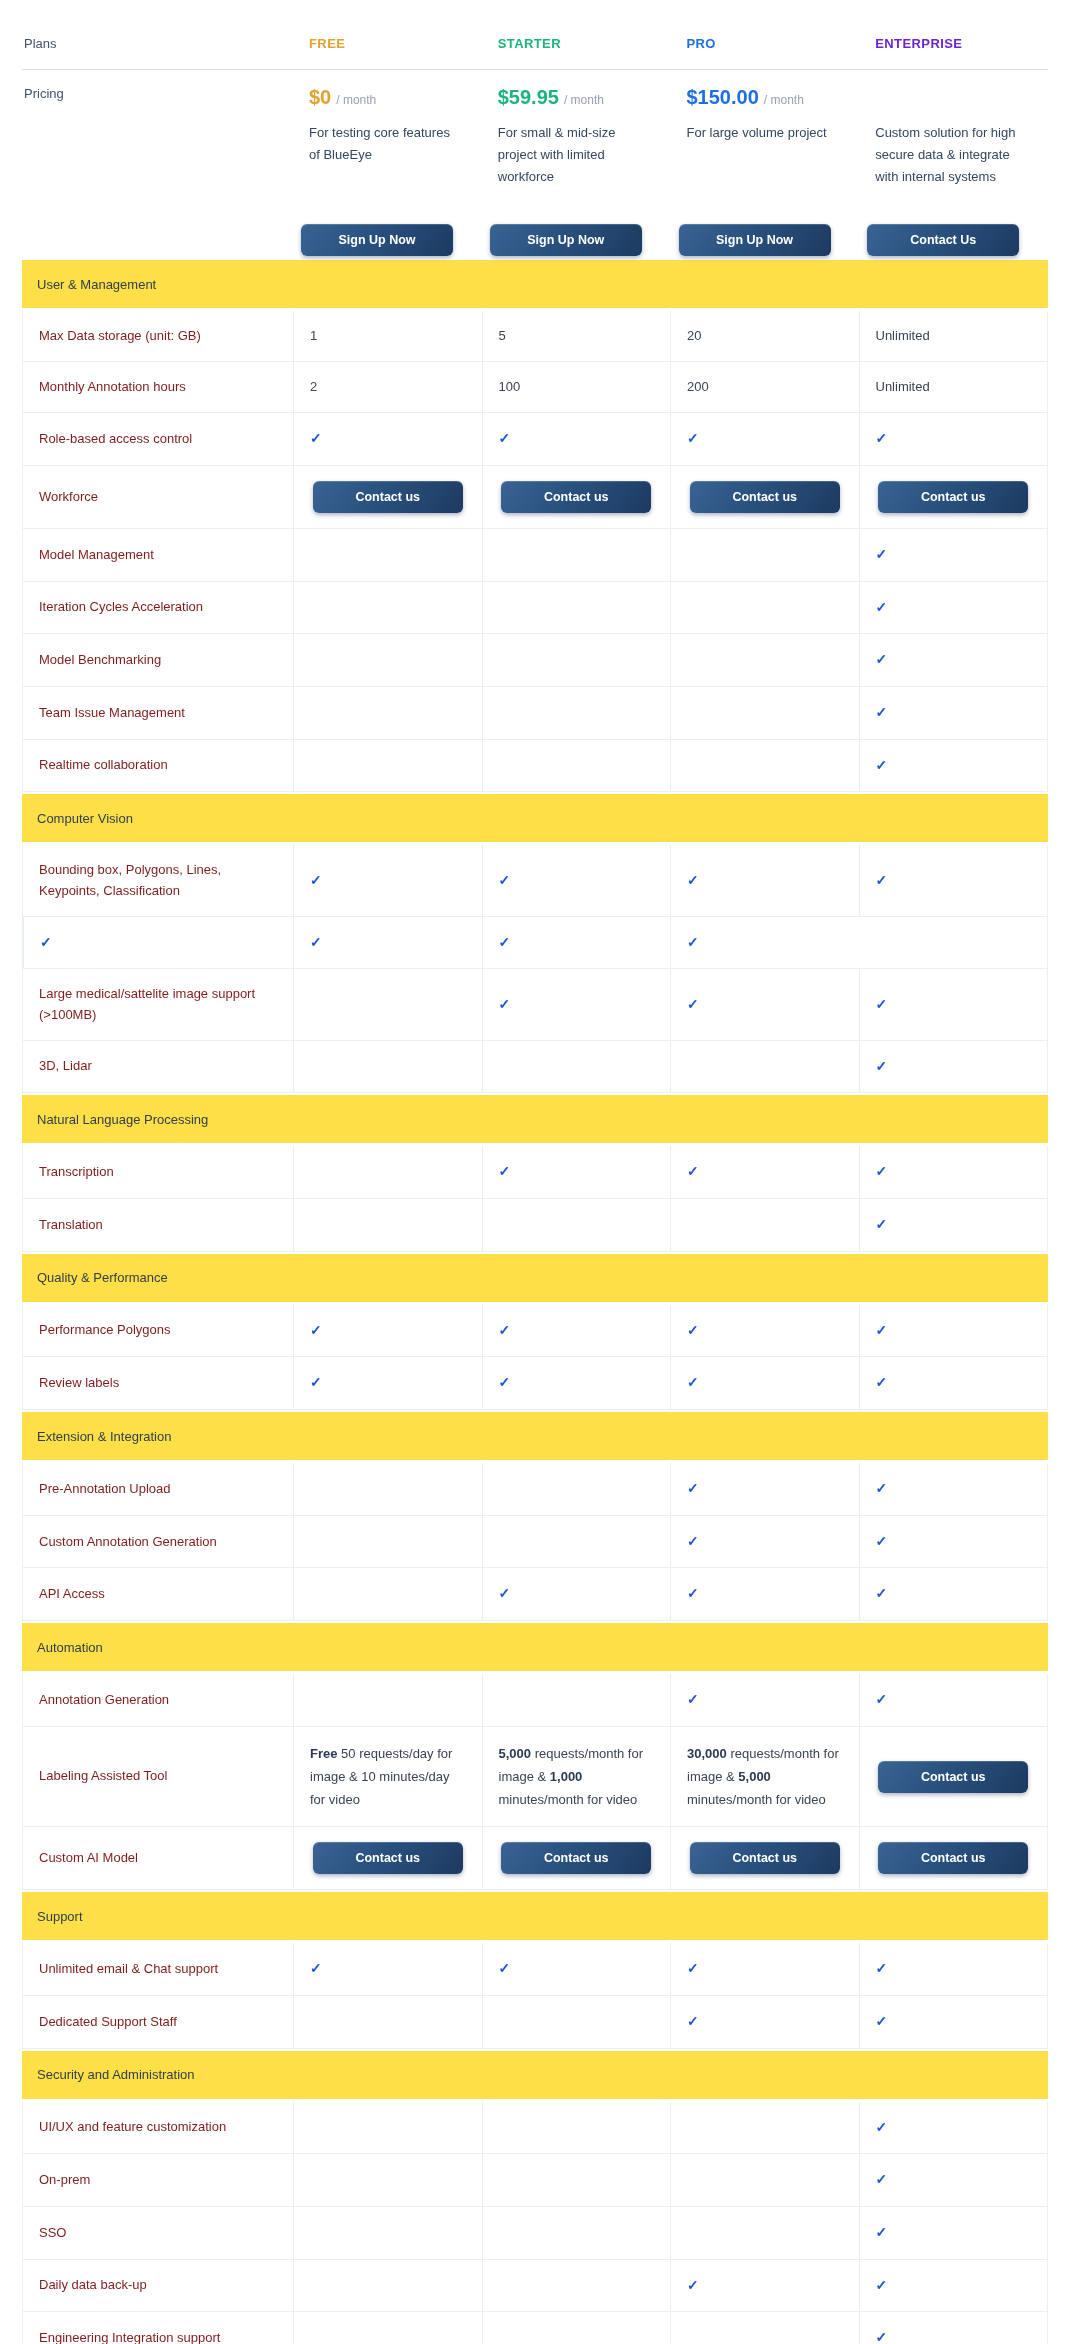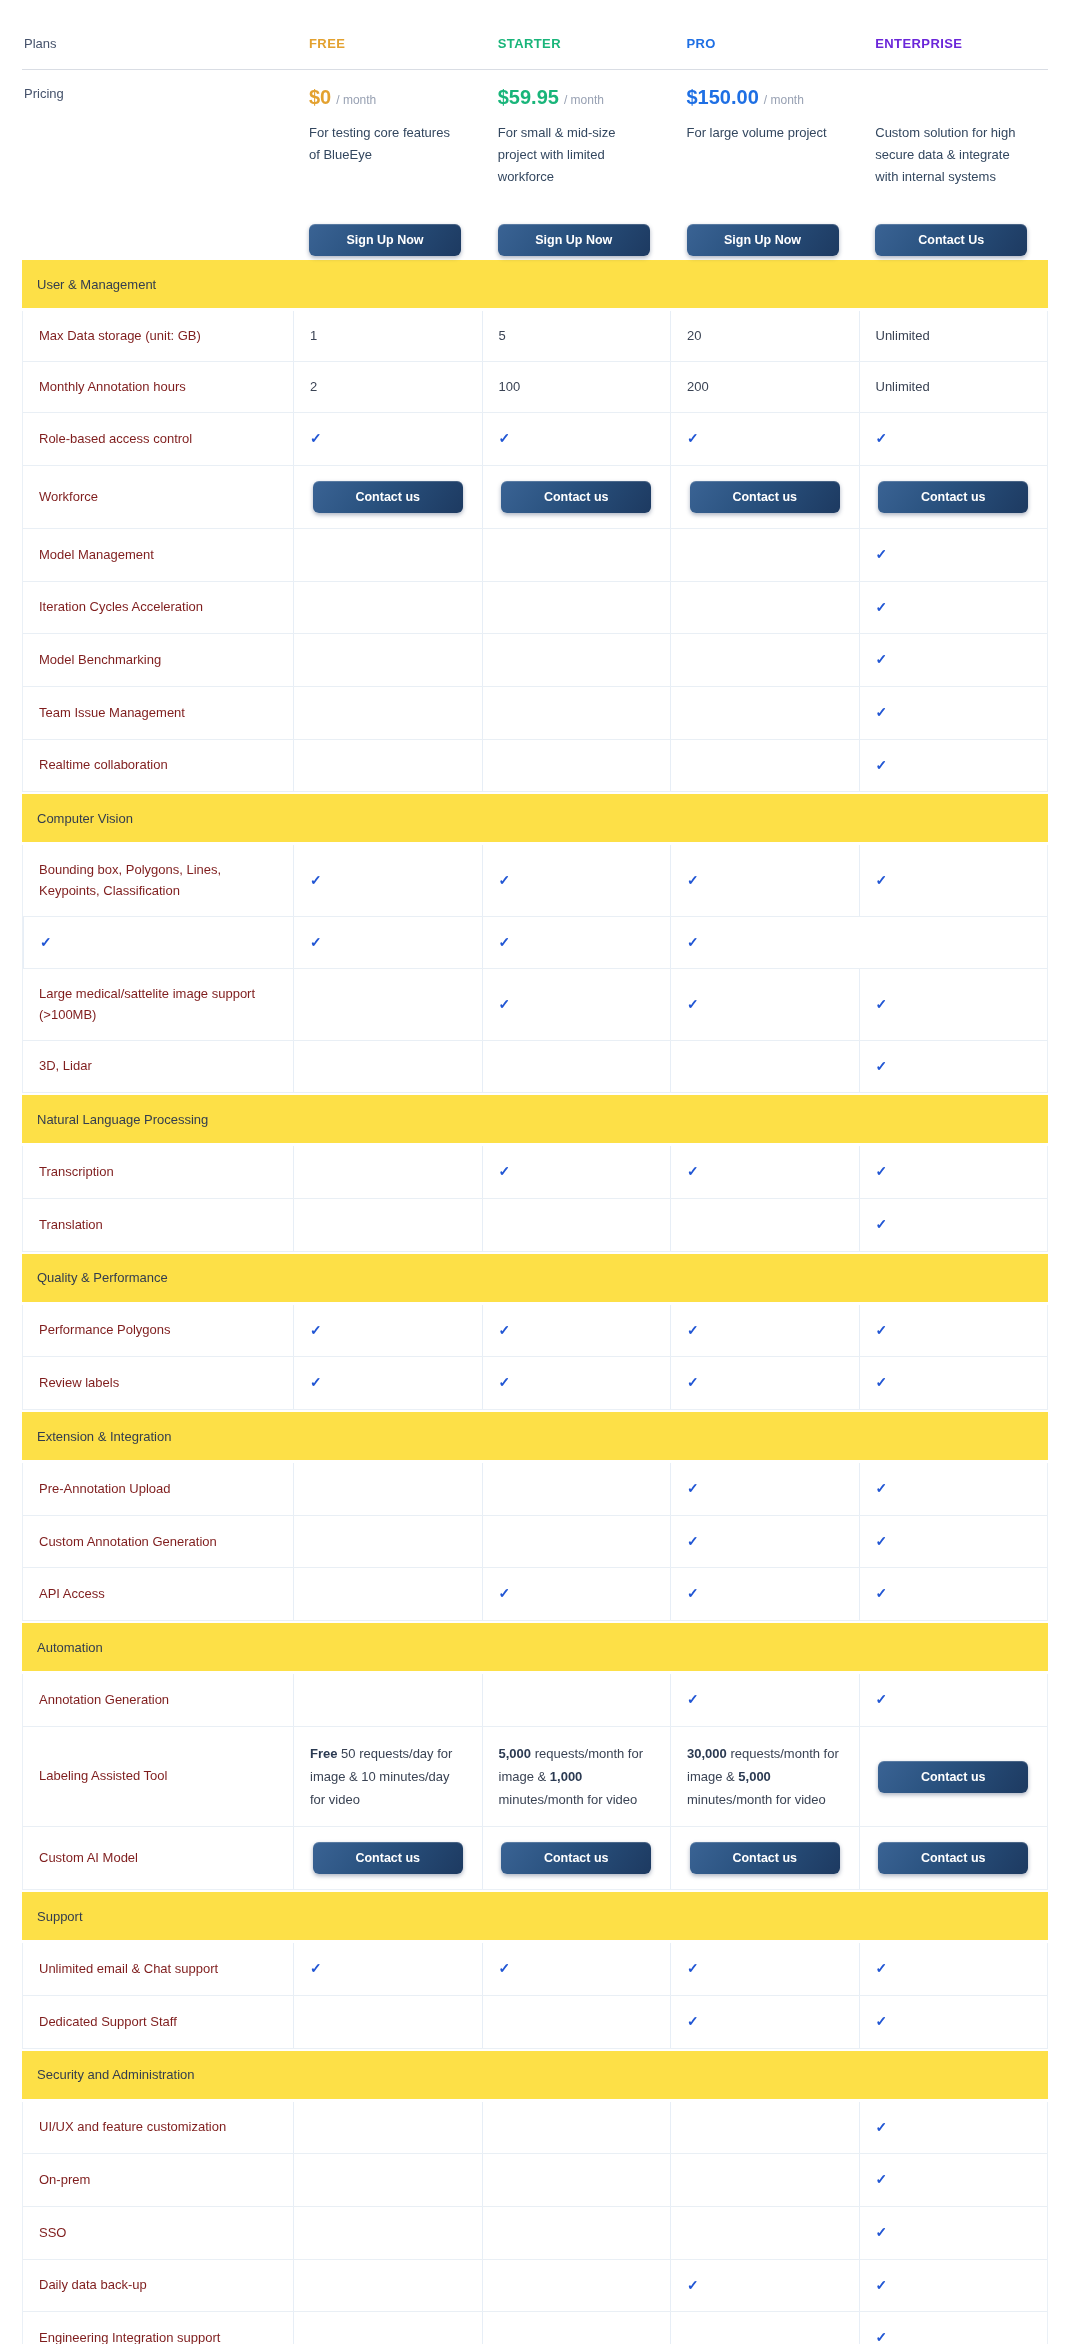--- a/index.html
+++ b/index.html
@@ -19,21 +19,21 @@
   .price-line { height: 28px; white-space: nowrap; }
   .price { font-size: 20px; font-weight: 700; }
   .per { font-size: 12px; font-weight: 400; color: #98a1b3; margin-left: 5px; }
   .desc { margin-top: 8px; font-size: 13px; line-height: 1.68; color: #33475f; }
 
   .btn { display: flex; align-items: center; justify-content: center;
     height: 32px; width: 152px; border: none; border-radius: 6px; cursor: pointer;
     color: #fff; font-size: 12.5px; font-weight: 600; font-family: "Liberation Sans", sans-serif;
     background: linear-gradient(125deg, #3a6394 0%, #29517e 45%, #1d3a61 100%);
     box-shadow: 0 2px 4px rgba(20,40,80,.35), inset 0 1px 0 rgba(255,255,255,.18); }
-  .header-btn { position: absolute; bottom: 2px; left: 16px; }
+  .header-btn { position: absolute; bottom: 2px; left: 8px; }
   .cell-btn { margin: 0 auto; width: 150px; }
 
   
   .section-band { background: #fde047; height: 48px; display: flex; align-items: center;
     padding-left: 15px; font-size: 13px; color: #333d4e; margin: 2px 0 3px 0; }
   .rows { border: 1px solid #eaf0f6; border-top: none; }
   .frow { display: grid; grid-template-columns: 270px 1fr 1fr 1fr 1fr; background: #fff;
     border-bottom: 1px solid #e9eff5; }
   .frow:last-child { border-bottom: none; }
   .cell { padding: 15px 16px; font-size: 13px; color: #3a4354; line-height: 1.55;

